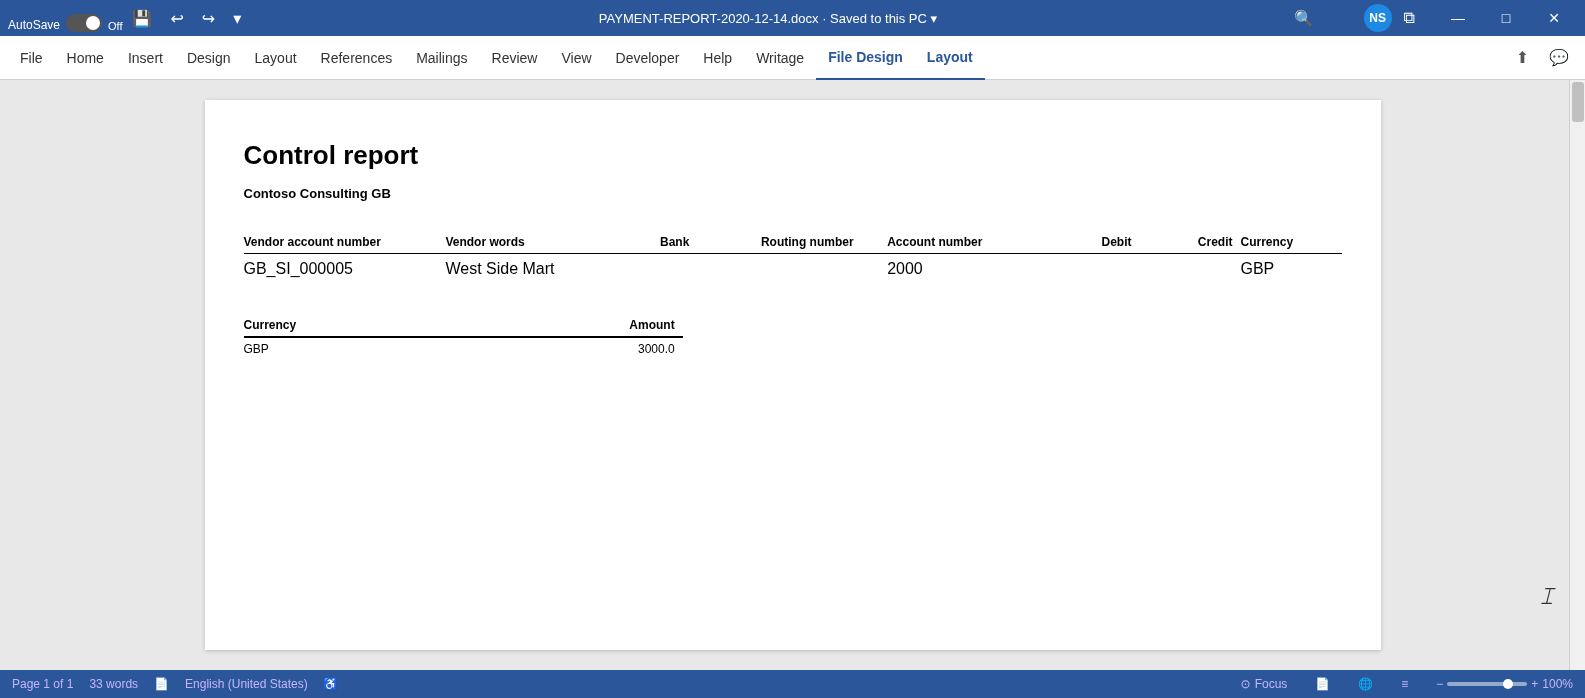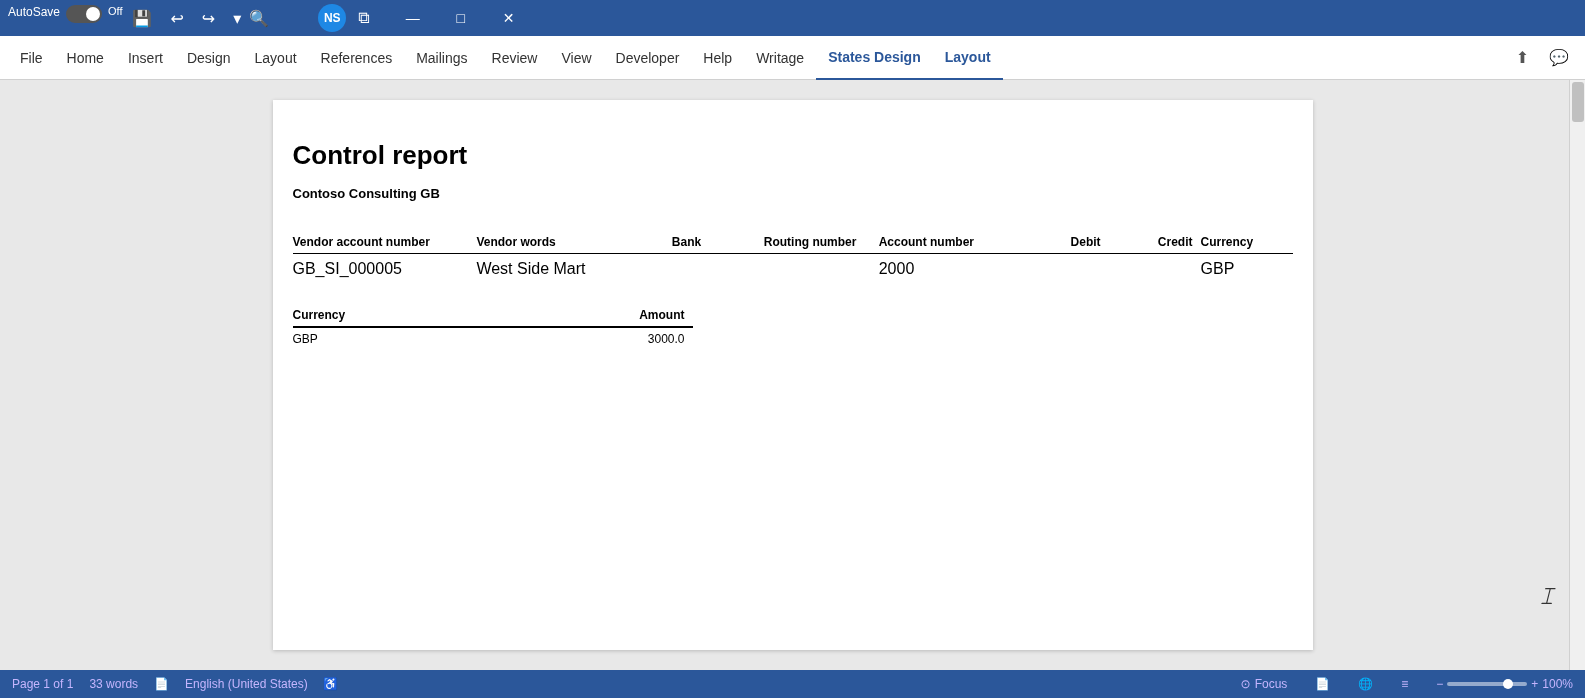--- a/index.html
+++ b/index.html
@@ -10,21 +10,21 @@
       background: #2b579a;
       color: white;
       height: 36px;
       display: flex;
       align-items: center;
       padding: 0 8px;
       flex-shrink: 0;
     }
     .title-bar-left {
       display: flex;
-      align-items: flex-start;
+      align-items: flex-end;
       gap: 6px;
       min-width: 220px;
     }
     .autosave-label {
       font-size: 12px;
       color: white;
     }
     .toggle-off {
       background: #555;
       border-radius: 10px;
@@ -144,24 +144,24 @@
       flex: 1;
       overflow-y: auto;
       padding: 20px 0;
       display: flex;
       justify-content: center;
     }
 
     
     .doc-page {
       background: white;
-      width: 1040px;
+      width: 1176px;
       min-height: 550px;
       box-shadow: 0 1px 4px rgba(0,0,0,0.2);
-      padding: 40px 20px;
+      padding: 40px 39px;
     }
 
     
     .v-scrollbar {
       position: absolute;
       right: 0;
       top: 0;
       bottom: 0;
       width: 16px;
       background: #f0f0f0;
@@ -187,21 +187,21 @@
       font-weight: bold;
       color: #000;
       margin-bottom: 30px;
       margin-top: 15px;
     }
 
     
     .main-table {
       width: 100%;
       border-collapse: collapse;
-      margin-bottom: 20px;
+      margin-bottom: 30px;
     }
     .main-table th {
       font-size: 12px;
       font-weight: bold;
       border-bottom: 1px solid #000;
       padding: 4px 8px 4px 0;
       text-align: left;
       vertical-align: bottom;
     }
     .main-table td {
@@ -294,20 +294,24 @@
   <div class="title-bar-left">
     <span class="autosave-label">AutoSave</span>
     <div class="toggle-off"></div>
     <span class="toggle-text">Off</span>
     <div class="title-bar-icons">
       <span class="title-bar-icon">💾</span>
       <span class="title-bar-icon">↩</span>
       <span class="title-bar-icon">↪</span>
       <span class="title-bar-icon">▾</span>
     </div>
+  </div>
+  <div class="title-bar-center">
+    <span>PAYMENT-REPORT-2020-12-14.docx</span>
+    <span> · <span>Saved to this PC</span> ▾</span>
   </div>
   <div class="title-bar-right">
     <span class="title-bar-icon">🔍</span>
     <div class="user-avatar">NS</div>
     <span class="title-bar-icon">⧉</span>
     <div class="window-controls">
       <div class="win-btn">—</div>
       <div class="win-btn">□</div>
       <div class="win-btn close">✕</div>
     </div>
@@ -320,21 +324,21 @@
   <div class="ribbon-tab">Insert</div>
   <div class="ribbon-tab">Design</div>
   <div class="ribbon-tab">Layout</div>
   <div class="ribbon-tab">References</div>
   <div class="ribbon-tab">Mailings</div>
   <div class="ribbon-tab">Review</div>
   <div class="ribbon-tab">View</div>
   <div class="ribbon-tab">Developer</div>
   <div class="ribbon-tab">Help</div>
   <div class="ribbon-tab">Writage</div>
-  <div class="ribbon-tab active-blue">States Design</div>
+  <div class="ribbon-tab active-blue">File Design</div>
   <div class="ribbon-tab active-blue">Layout</div>
   <div class="ribbon-right">
     <div class="ribbon-icon-btn">⬆</div>
     <div class="ribbon-icon-btn">💬</div>
   </div>
 </div>
 
 <div class="content-area">
   <div class="scroll-area">
 

